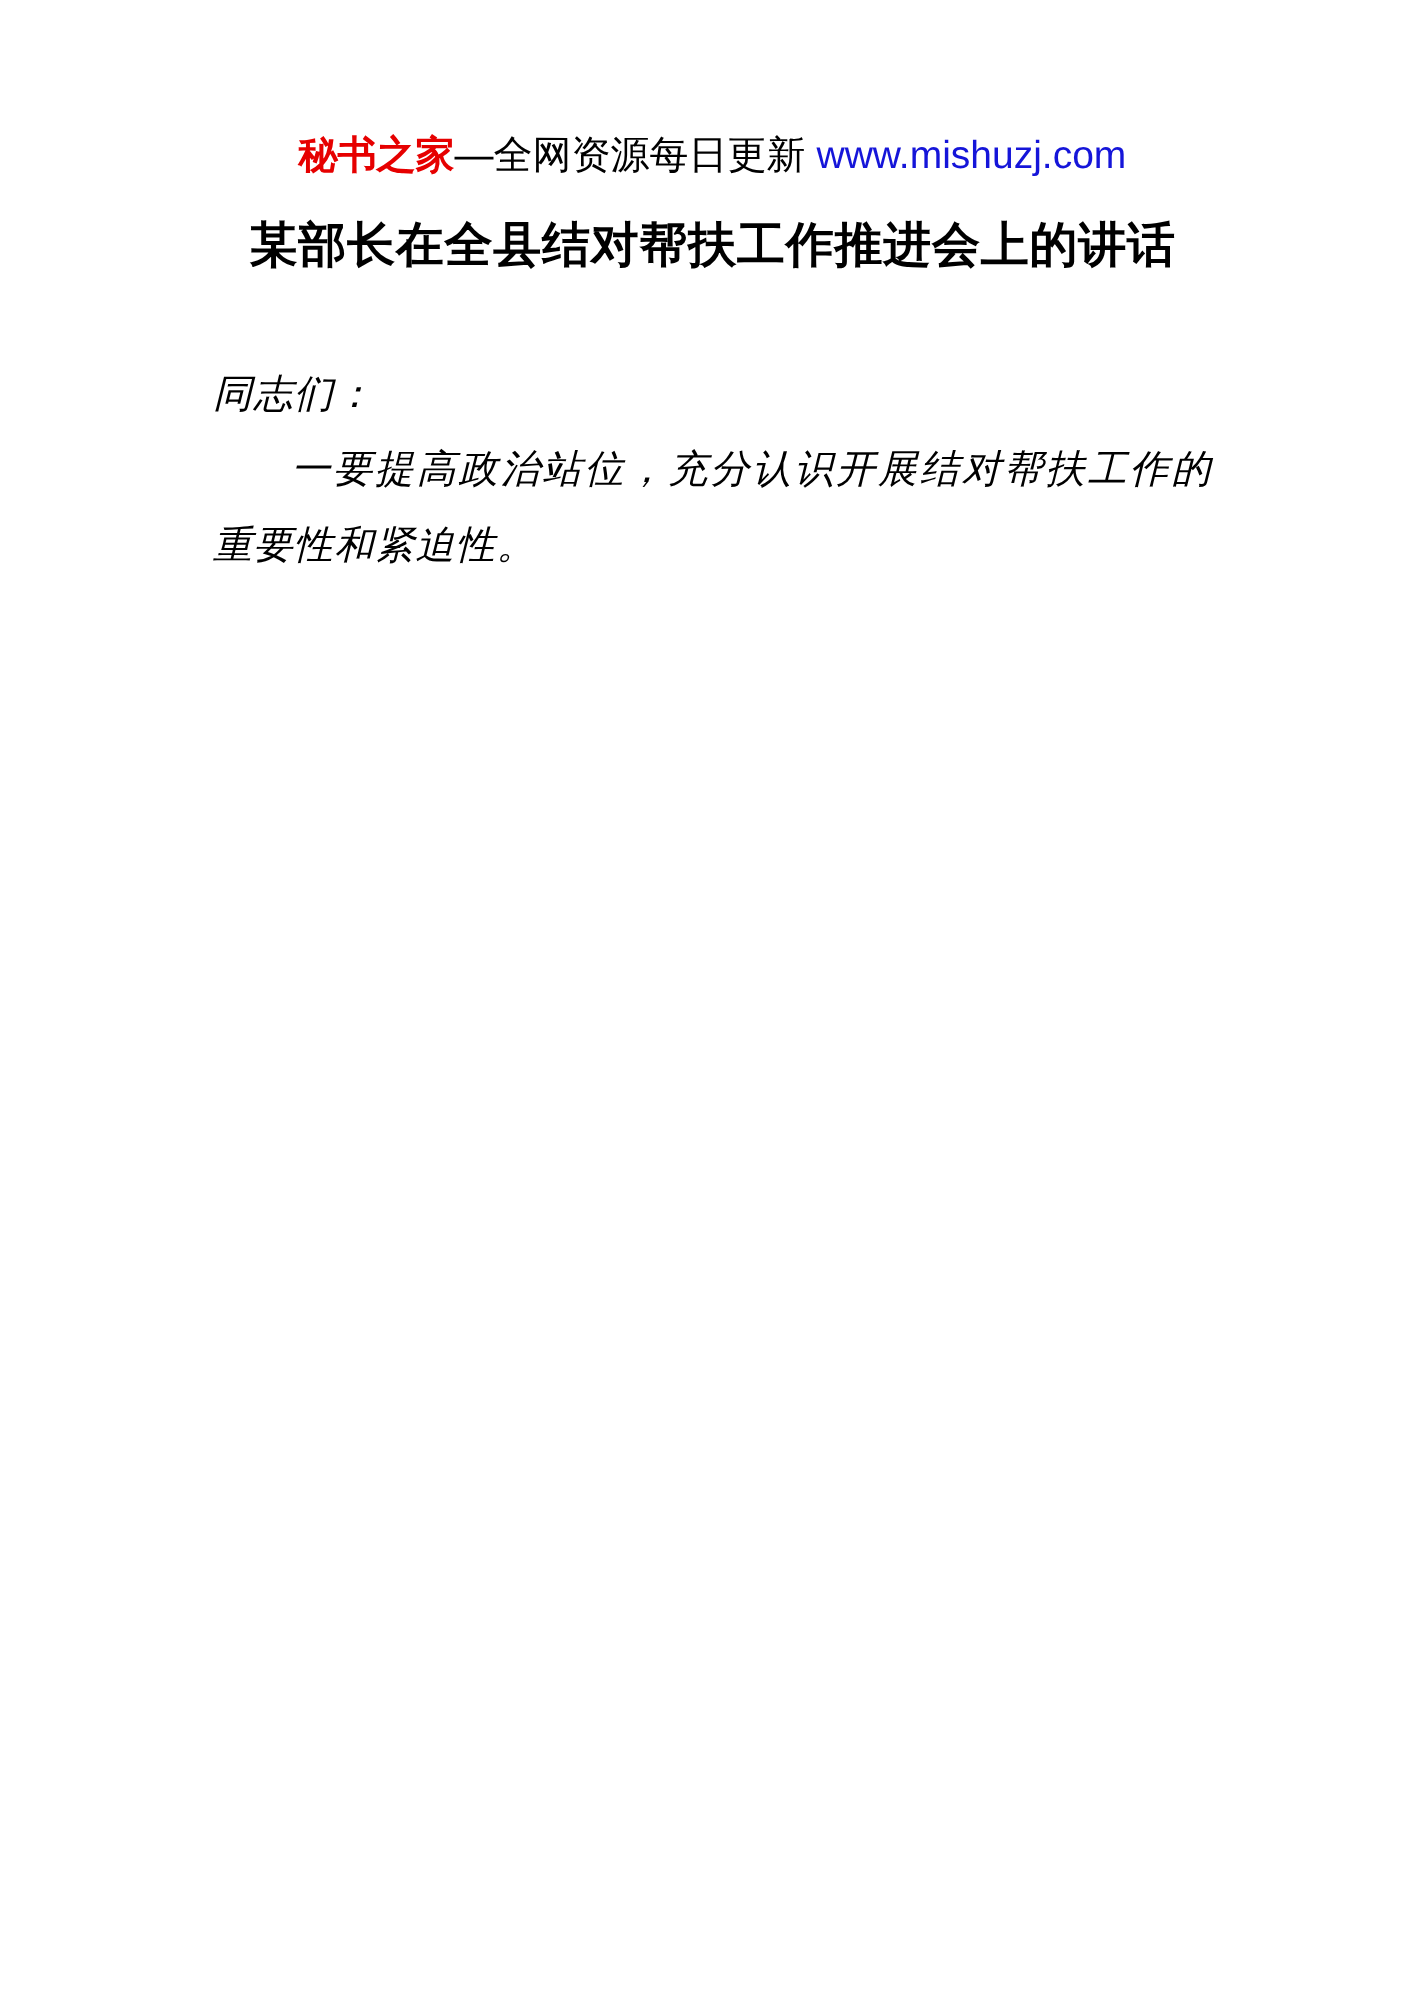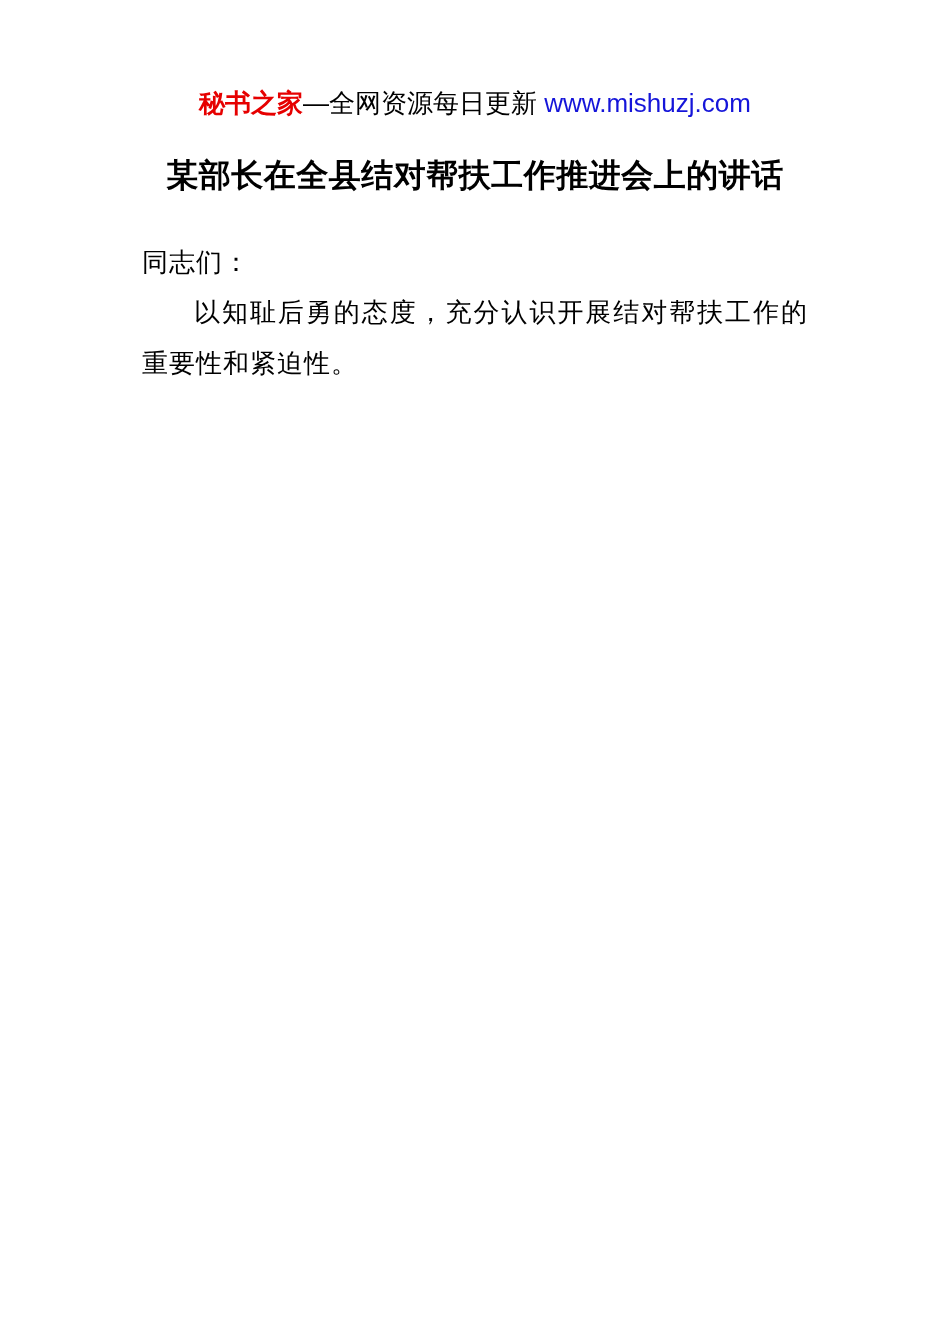--- a/index.html
+++ b/index.html
@@ -36,36 +36,37 @@
   .url {
     color: var(--link-blue, #1515d9);
     text-decoration: none;
     cursor: pointer;
   }
   .title {
     position: absolute;
     top: 139px;
     left: 0;
     right: 0;
-    margin: 12px;
+    margin: 0;
     text-align: center;
     font-size: 32px;
     line-height: 48px;
     font-weight: 700;
     letter-spacing: 0.5px;
   }
   .content {
     position: absolute;
     top: 237px;
     left: 142px;
     width: 666px;
     font-size: 26px;
     line-height: 50.3px;
     text-align: justify;
     letter-spacing: 1px;
+    font-style: italic;
   }
   .content p {
     margin: 0;
     padding: 0;
   }
   .content p.indent {
     text-indent: 2em;
   }
 </style>
 </head>
@@ -74,16 +75,16 @@
 <div class="page">
 
   <div class="doc-header">
     <span class="brand">秘书之家</span><span class="tagline">—全网资源每日更新 </span><span class="url">www.mishuzj.com</span>
   </div>
 
   <h1 class="title">某部长在全县结对帮扶工作推进会上的讲话</h1>
 
   <div class="content">
     <p class="para">同志们：</p>
-    <p class="para indent">以知耻后勇的态度，充分认识开展结对帮扶工作的重要性和紧迫性。</p>
+    <p class="para indent">一要提高政治站位，充分认识开展结对帮扶工作的重要性和紧迫性。</p>
   </div>
 
 </div>
 
 </body></html>

